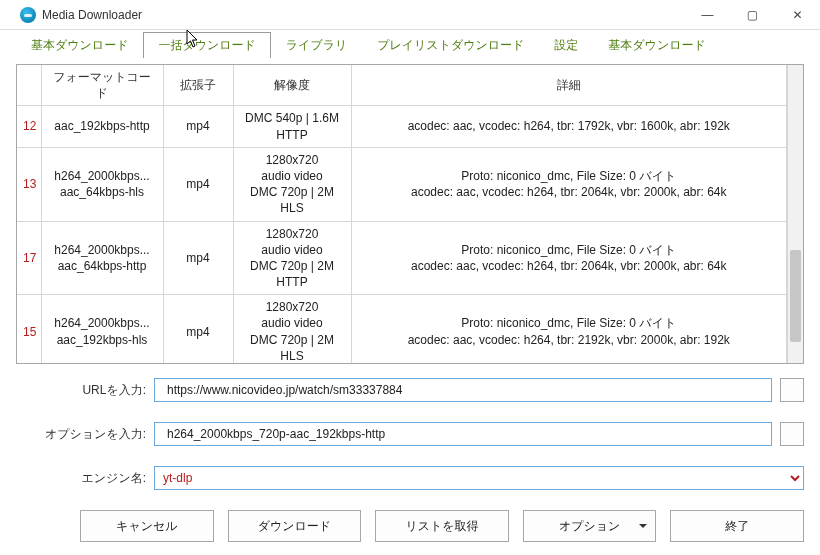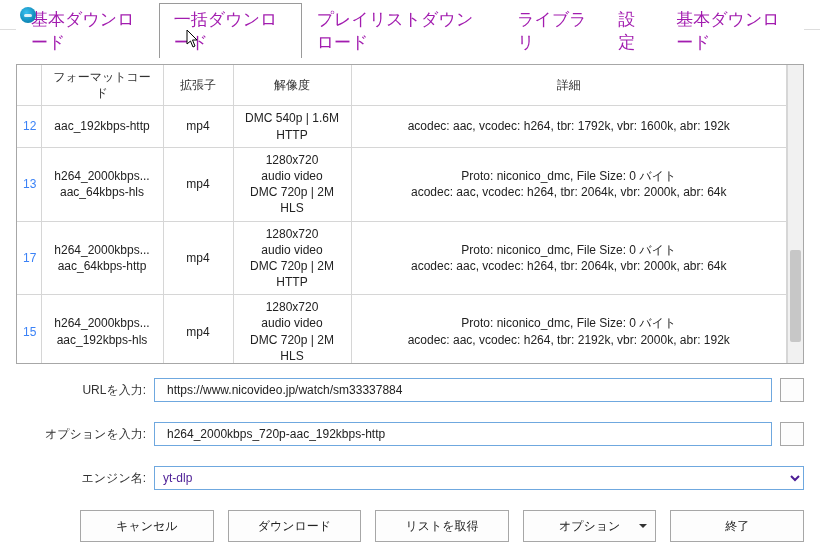--- a/index.html
+++ b/index.html
@@ -36,22 +36,22 @@
   .winbtn { width:45px; height:30px; display:flex; align-items:center; justify-content:center; color:#444; }
 
   .tabs {
     display:flex; align-items:flex-end;
     padding: 10px 16px 0 16px;
     gap: 0;
     height: 28px;
   }
   .tab {
     padding: 4px 14px 4px 14px;
-    font-size: 17px;
-    color:#a21caf;
+    font-size: 12px;
+    color:#4d7c0f;
     background:#fff;
     border:1px solid transparent;
     border-bottom:none;
     cursor:default;
     font-family:Liberation Mono, monospace;
   }
   .tab.active {
     border-color:#9a9a9a;
   }
   .tab-strip-line {
@@ -78,21 +78,21 @@
     border-bottom:1px solid #d6d6d6;
     padding: 4px 6px;
     text-align:center;
     vertical-align:middle;
     font-size:12px;
     line-height:1.35;
     overflow:hidden;
     white-space:pre-line;
   }
   .grid th { background:#fff; font-weight:normal; color:#333; }
-  .col-n { width:24px; background:#fff; color:#3b82f6; }
+  .col-n { width:24px; background:#fff; color:#b91c1c; }
   .col-f { width:122px; }
   .col-e { width:70px; }
   .col-r { width:118px; }
   .col-d { }
   .vscroll {
     width:16px; background:#f1f1f1; position:relative;
     border-left:1px solid #d6d6d6;
   }
   .thumb {
     position:absolute; left:2px; right:2px; top:185px; height:92px;
@@ -103,21 +103,21 @@
   .row { display:flex; align-items:center; margin-bottom:20px; gap:8px; }
   .row .lbl { width:130px; text-align:right; color:#333; }
   .row input[type=text] {
     flex:1; height:24px; padding:2px 12px;
     border:1px solid #6fa8df; background:#fff;
     font-family:inherit; font-size:12px; color:#222;
   }
   .row select {
     flex:1; height:24px; padding:2px 4px;
     border:1px solid #6fa8df; background:#fff;
-    font-family:inherit; font-size:12px; color:#4c1d95;
+    font-family:inherit; font-size:12px; color:#b91c1c;
   }
   .sqbtn {
     width:24px; height:24px; border:1px solid #a7a7a7; background:#fdfdfd;
   }
 
   .button-row {
     display:flex; gap:14px; margin-top:6px; padding-left:64px;
   }
   .btn {
     flex:1; height:32px; border:1px solid #a7a7a7; background:#fdfdfd;
@@ -142,22 +142,22 @@
   <div class="title">Media Downloader</div>
   <div class="spacer"></div>
   <div class="winbtn">—</div>
   <div class="winbtn">▢</div>
   <div class="winbtn close">✕</div>
 </div>
 
 <div class="tabs">
   <div class="tab">基本ダウンロード</div>
   <div class="tab active">一括ダウンロード</div>
+  <div class="tab">ライブラリ</div>
   <div class="tab">プレイリストダウンロード</div>
-  <div class="tab">ライブラリ</div>
   <div class="tab">設定</div>
   <div class="tab">基本ダウンロード</div>
 </div>
 <div class="tab-strip-line"></div>
 
 <div class="main">
 
   <div class="table-wrap">
     <div class="table-scroll">
       <table class="grid">

